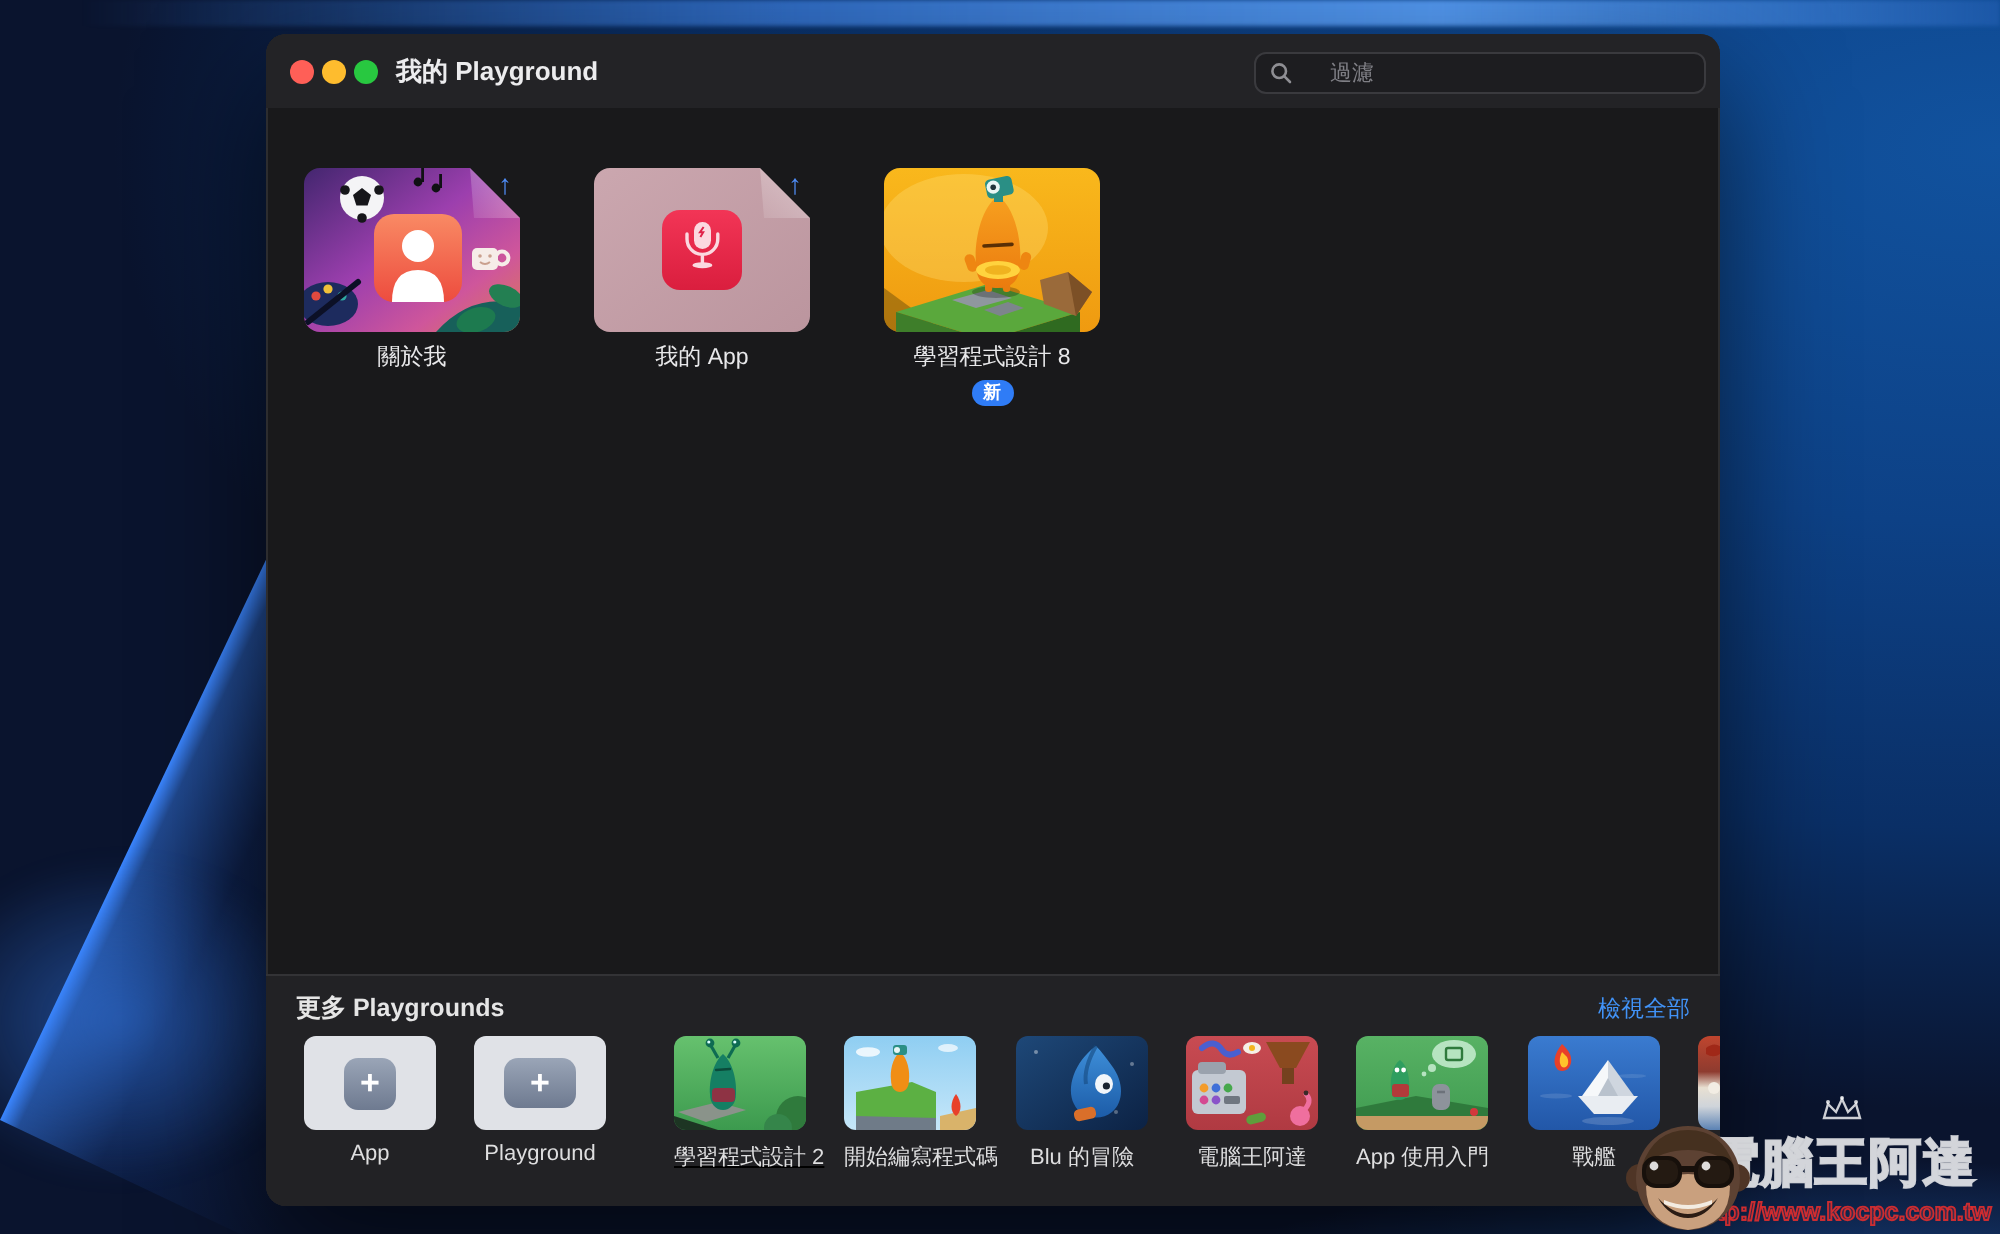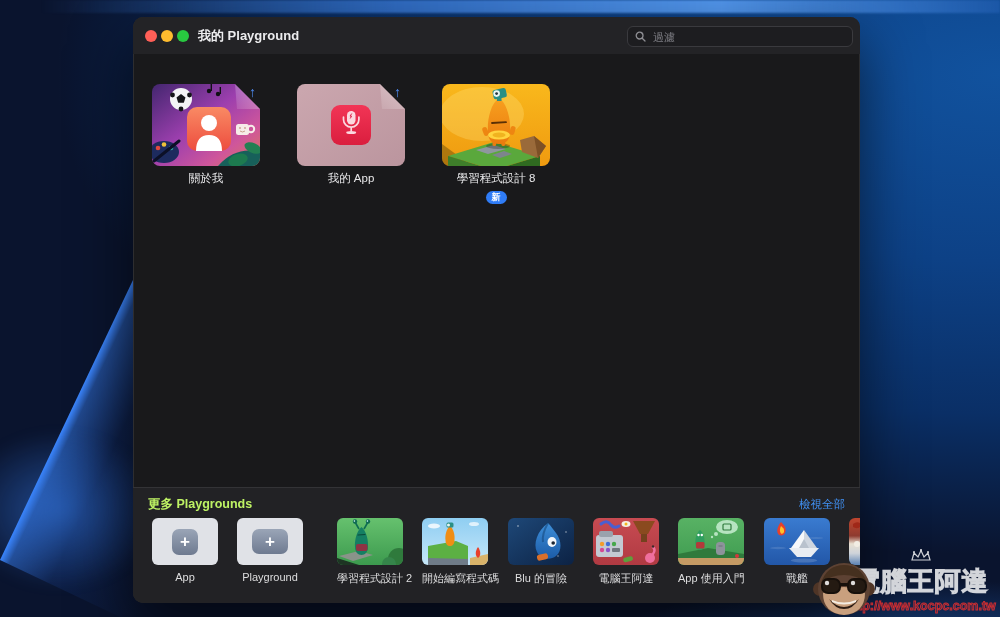--- a/index.html
+++ b/index.html
@@ -27,21 +27,21 @@
   .titlebar { position:absolute; left:0; top:0; right:0; height:37px; background:#232326; }
   .traffic { position:absolute; top:13px; width:12px; height:12px; border-radius:50%; }
   .tl-close { left:12px; background:#ff5f57; }
   .tl-min   { left:28px; background:#febc2e; }
   .tl-zoom  { left:44px; background:#28c840; }
   .win-title { position:absolute; left:65px; top:0; height:37px; line-height:37px;
     font-size:13px; font-weight:700; color:#ececee; white-space:nowrap; }
 
   .searchbox { position:absolute; top:9px; right:7px; width:226px; height:21px;
     background:#1d1d20; border:1px solid #3a3a3e; border-radius:6px;
-    display:flex; align-items:center; padding:0 7px; gap:7px; }
+    display:flex; align-items:center; padding:0 7px; gap:19px; }
   .searchbox svg { flex:0 0 auto; }
   .searchbox input { flex:1; background:transparent; border:none; outline:none;
     font-size:11px; color:#cfcfd2; font-family:"Liberation Sans", sans-serif; min-width:0; }
   .searchbox input::placeholder { color:#7f7f85; }
 
   
   .lib-item { position:absolute; top:67px; width:108px; text-align:center; cursor:default; }
   .thumb-wrap { position:relative; width:108px; height:82px; }
   .thumb { width:108px; height:82px; border-radius:8px; overflow:hidden; }
   .thumb svg { display:block; }
@@ -54,21 +54,21 @@
     color:#4f8ef9; line-height:16px; }
   .lib-label { margin-top:5px; font-size:11.5px; color:#e8e8ea; white-space:nowrap; }
   .new-badge { display:inline-block; margin-top:3px; background:#2f7cf6; color:#fff;
     font-size:9px; font-weight:700; line-height:13px; padding:0 6px; border-radius:7px; }
 
   
   .more-strip { position:absolute; left:0; top:470px; right:0; height:116px;
     background:#222225; border-top:1px solid rgba(255,255,255,.08); }
   .more-head { position:absolute; left:0; right:0; top:7px; height:18px;
     display:flex; justify-content:space-between; align-items:center; padding:0 15px; }
-  .more-title { font-size:12.5px; font-weight:700; color:#bef264; }
+  .more-title { font-size:12.5px; font-weight:700; color:#e5e5e5; }
   .view-all { font-size:11.5px; color:#4193f8; text-decoration:none; cursor:pointer;font-family:Liberation Serif, serif; }
   .more-row { position:absolute; left:0; right:0; top:28px; height:85px; overflow:hidden; }
   .m-card { position:absolute; top:2px; width:66px; text-align:center; cursor:default; }
   .m-thumb { width:66px; height:47px; border-radius:6px; overflow:hidden; }
   .m-thumb svg { display:block; }
   .m-label { margin-top:6px; font-size:11px; color:#dededf; white-space:nowrap; }
   .create .m-thumb { background:#e0e2e7; display:flex; align-items:center; justify-content:center; }
   .plus-btn { display:flex; align-items:center; justify-content:center;
     background:linear-gradient(180deg,#9aa5b7 0%,#6e7a90 100%); border-radius:7px; }
   .plus-app { width:26px; height:26px; }
@@ -250,21 +250,21 @@
 
       <div class="m-card create" style="left:104px;">
         <div class="m-thumb">
           <div class="plus-btn plus-pg">
             <span class="plus-glyph">+</span>
           </div>
         </div>
         <div class="m-label">Playground</div>
       </div>
 
-      <div class="m-card" style="left:204px;">
+      <div class="m-card" style="left:204px;text-decoration:underline;">
         <div class="m-thumb">
           <svg width="66" height="47" viewBox="0 0 66 47">
             <defs>
                 <linearGradient id="c1" x1="0" y1="0" x2="0" y2="1">
               <stop offset="0" stop-color="#66c16e"></stop>
                   <stop offset="1" stop-color="#3c9a4e"></stop>
                 </linearGradient>
               </defs>
             <rect width="66" height="47" fill="url(#c1)"></rect>
             <circle cx="62" cy="41" r="11" fill="#2f7a3c"></circle>

